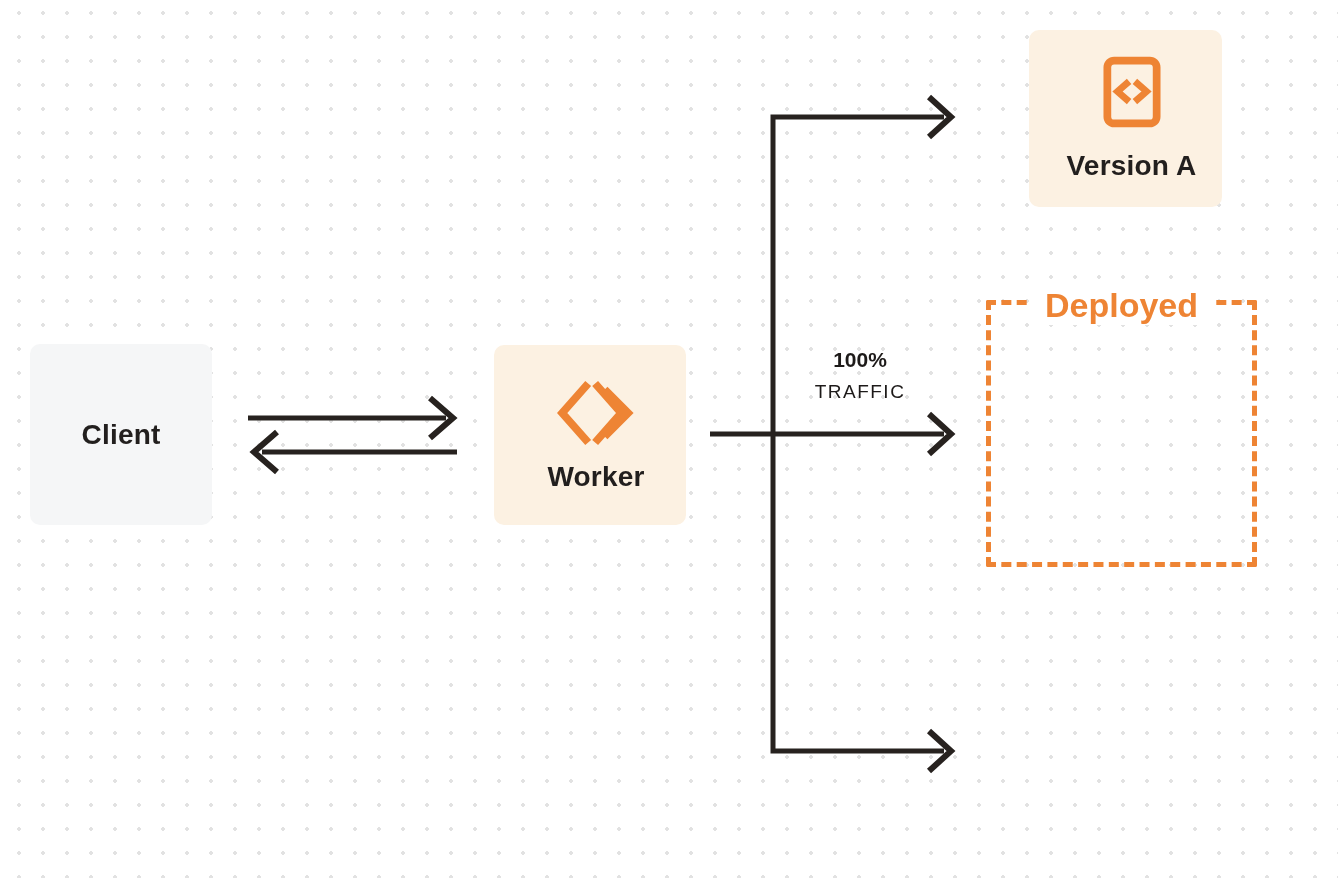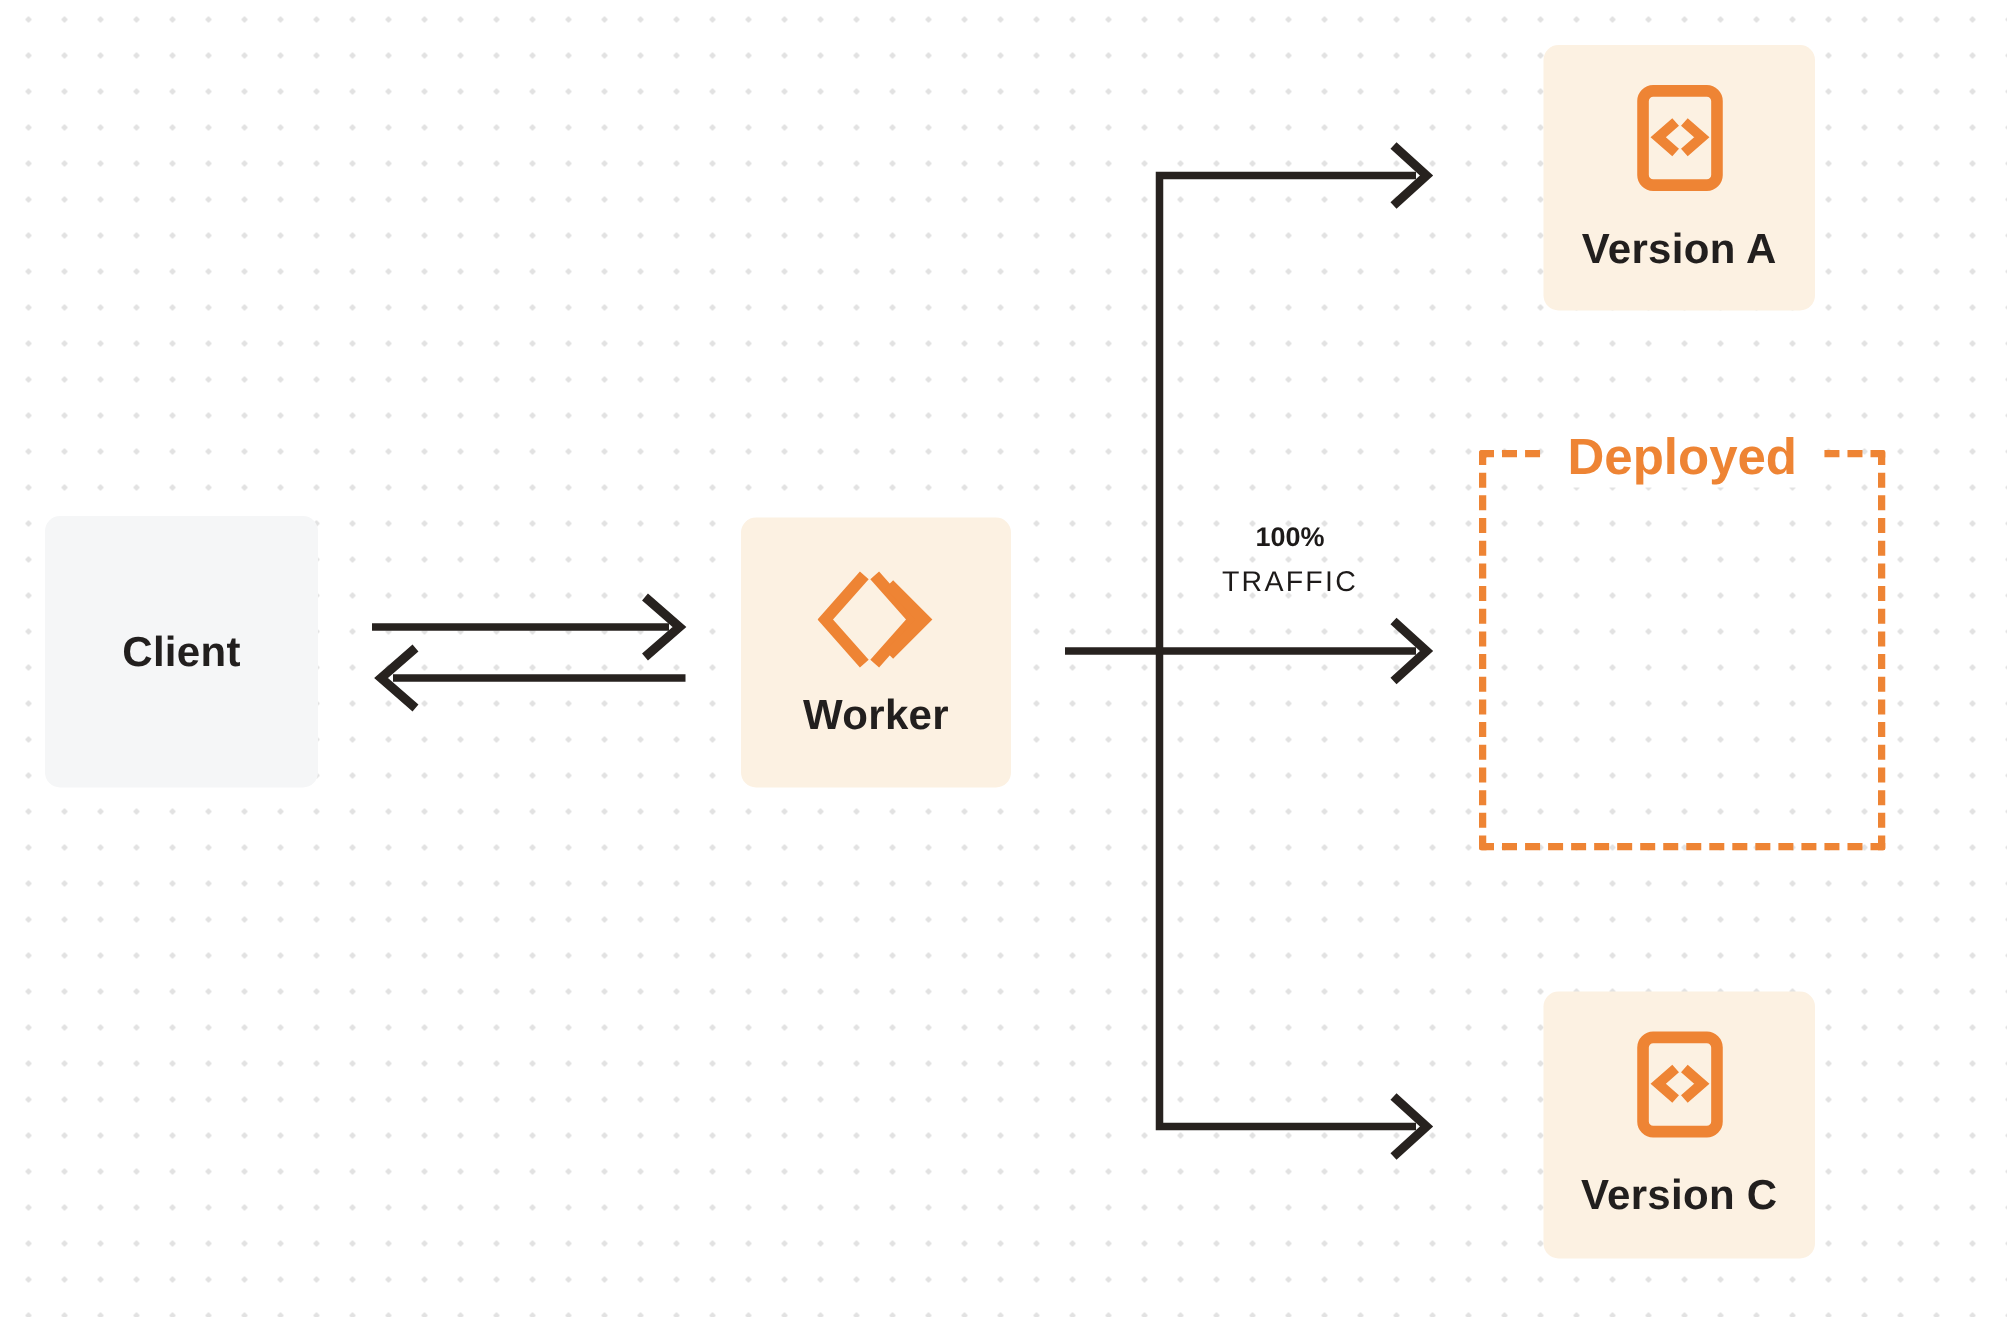--- a/index.html
+++ b/index.html
@@ -37,21 +37,21 @@
     justify-content: center;
   }
   .node .label {
     font-weight: bold;
     font-size: 28px;
     color: #221f1e;
     letter-spacing: 0.2px;
     white-space: nowrap;
   }
   .node.gray  { background: #f5f6f7; }
-  .node.cream { background: #fcf1e2; }
+  .node.cream { background: #fcf1e2; padding-left: 12px; }
 
   .node.version { gap: 22px; }
   .node.worker  { gap: 13px; }
 
   .icon-wrap { display: block; line-height: 0; }
 
   .deployed-box {
     position: absolute;
     left: 986px; top: 300px;
     width: 261px; height: 257px;
@@ -71,21 +71,21 @@
     white-space: nowrap;
   }
 
   .traffic {
     position: absolute;
     left: 790px; top: 349px;
     width: 140px;
     text-align: center;
     color: #1d1a19;
   }
-  .traffic .pct  { font-weight: bold; font-size: 18px; line-height: 1.0; }
+  .traffic .pct  { font-weight: bold; font-size: 21px; line-height: 1.0; }
   .traffic .word { font-weight: normal; font-size: 19px; letter-spacing: 1.5px; margin-top: 11px; }
 </style>
 </head>
 <body>
 
 <div class="canvas">
 
   <svg class="wires" viewBox="0 0 1338 878" aria-hidden="true">
 
     <g>
@@ -142,24 +142,14 @@
       <svg width="58" height="72" viewBox="0 0 60 74" fill="none">
         <rect x="4.5" y="4.5" width="51" height="65" rx="7" stroke="#ee8434" stroke-width="8" fill="none"></rect>
         <path d="M27 26 L15 36.5 L27 47" stroke="#ee8434" stroke-width="7" fill="none"></path>
         <path d="M33 26 L45 36.5 L33 47" stroke="#ee8434" stroke-width="7" fill="none"></path>
       </svg>
     </span>
     <span class="label">Version A</span>
   </div>
 
 
-  <div class="node cream version" style="left:1029px; top:661px; width:181px; height:178px;">
-    <span class="icon-wrap">
-      <svg width="58" height="72" viewBox="0 0 60 74" fill="none">
-        <rect x="4.5" y="4.5" width="51" height="65" rx="7" stroke="#ee8434" stroke-width="8" fill="none"></rect>
-        <path d="M27 26 L15 36.5 L27 47" stroke="#ee8434" stroke-width="7" fill="none"></path>
-        <path d="M33 26 L45 36.5 L33 47" stroke="#ee8434" stroke-width="7" fill="none"></path>
-      </svg>
-    </span>
-    <span class="label">Version C</span>
-  </div>
 
 </div>
 
 </body></html>

